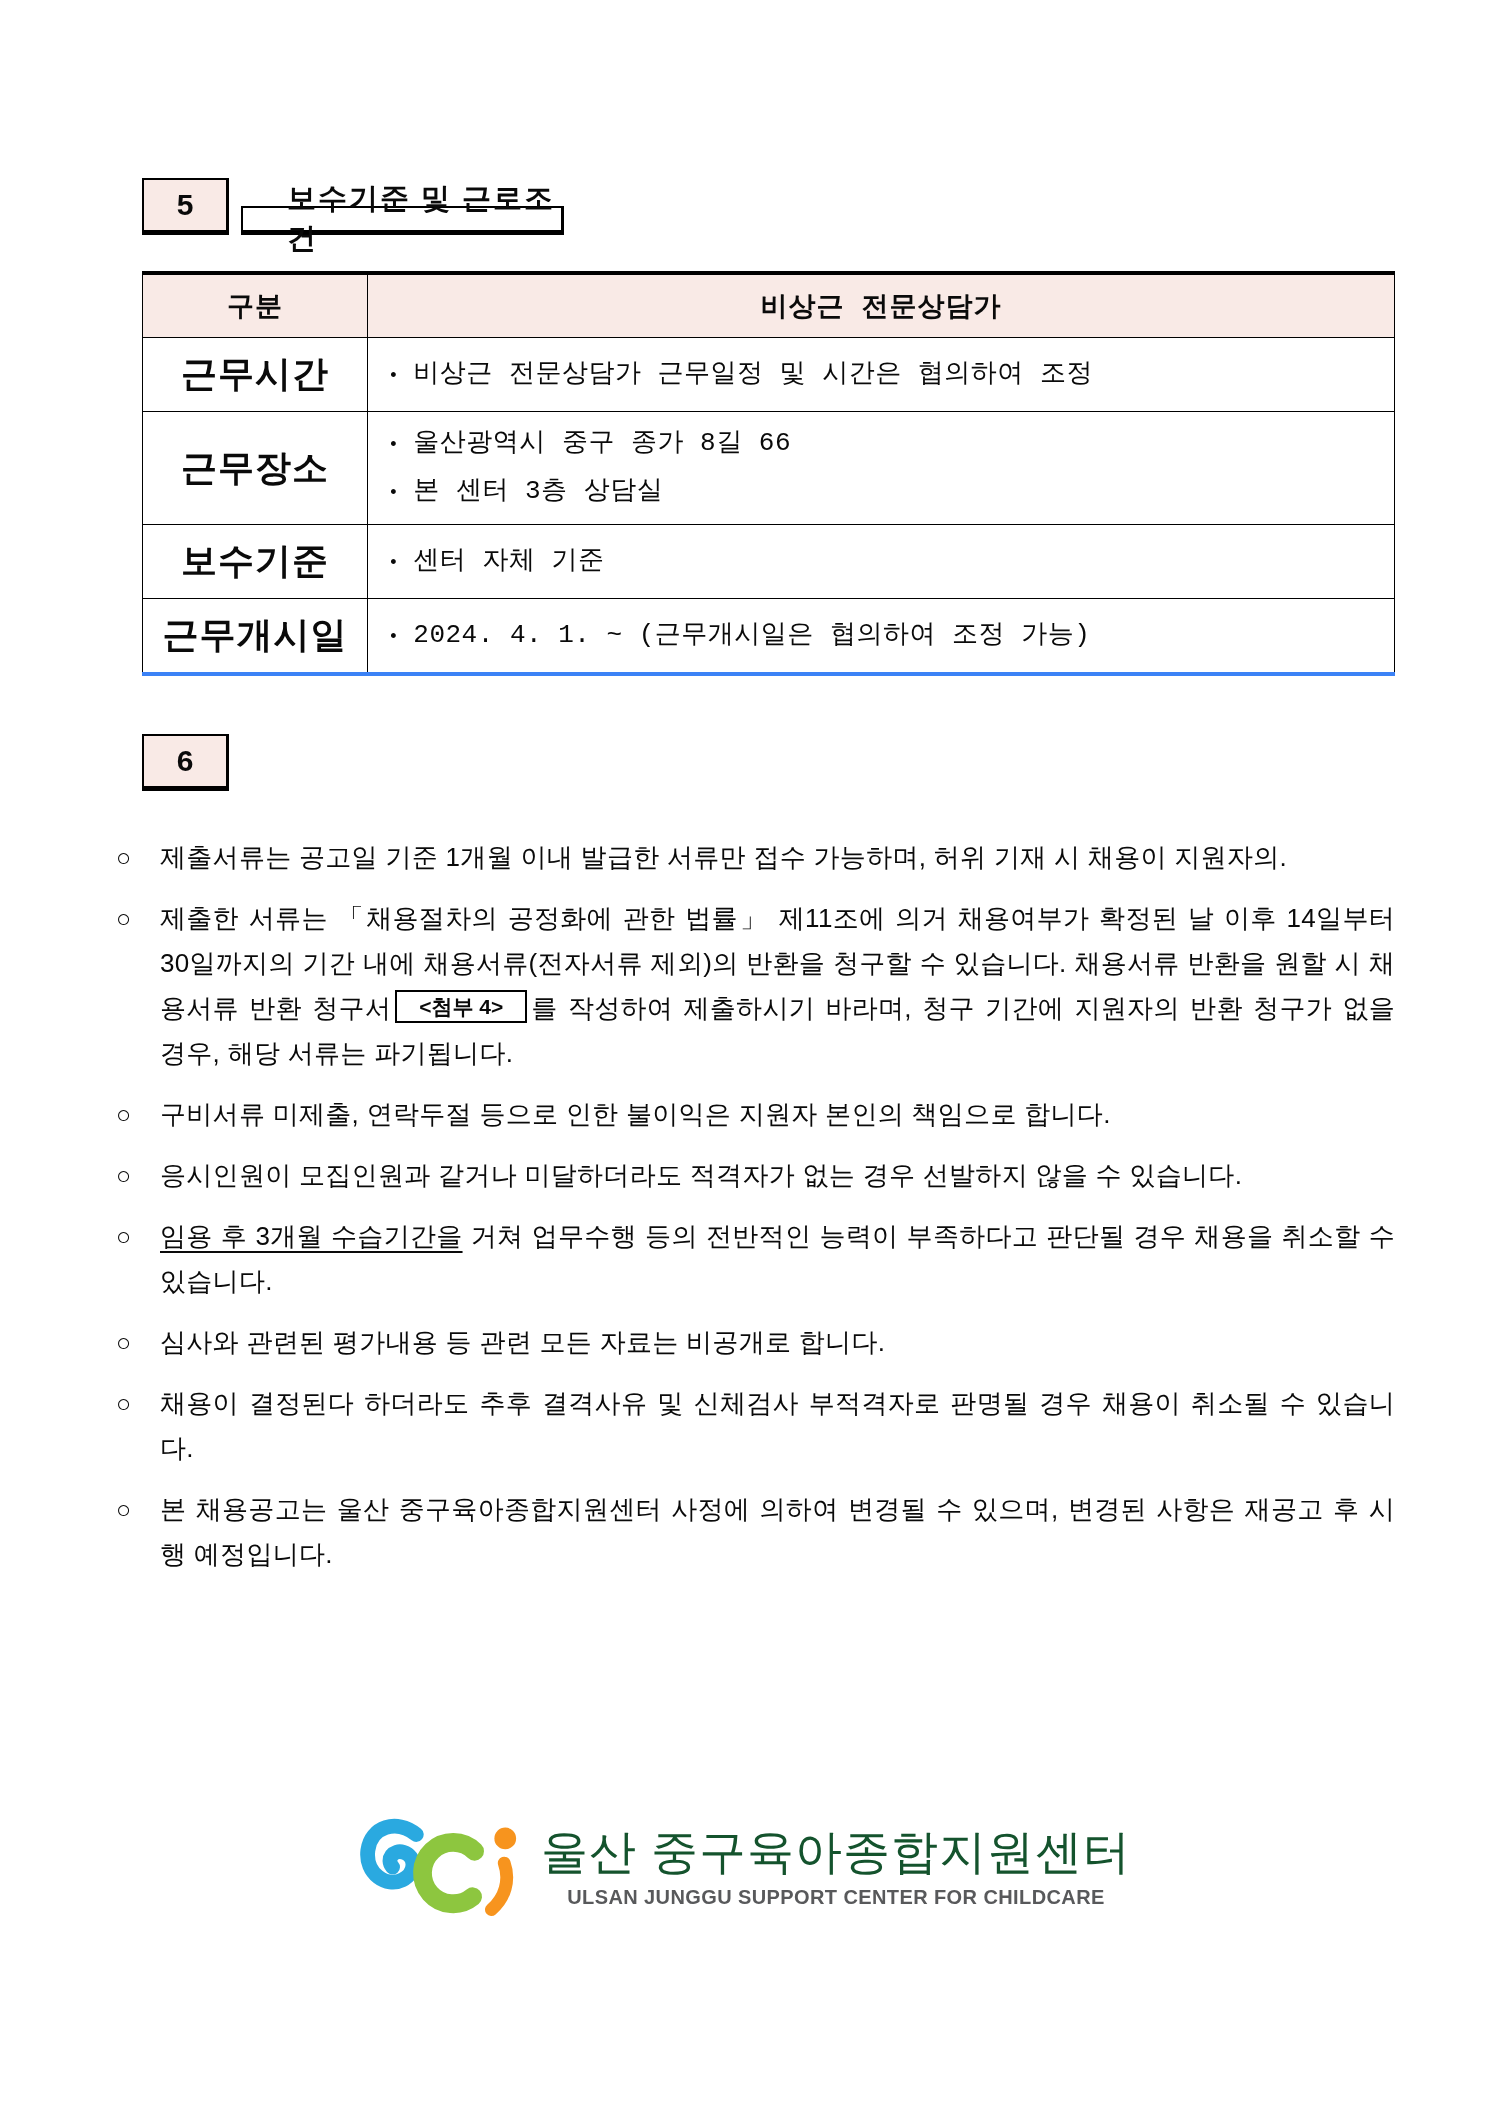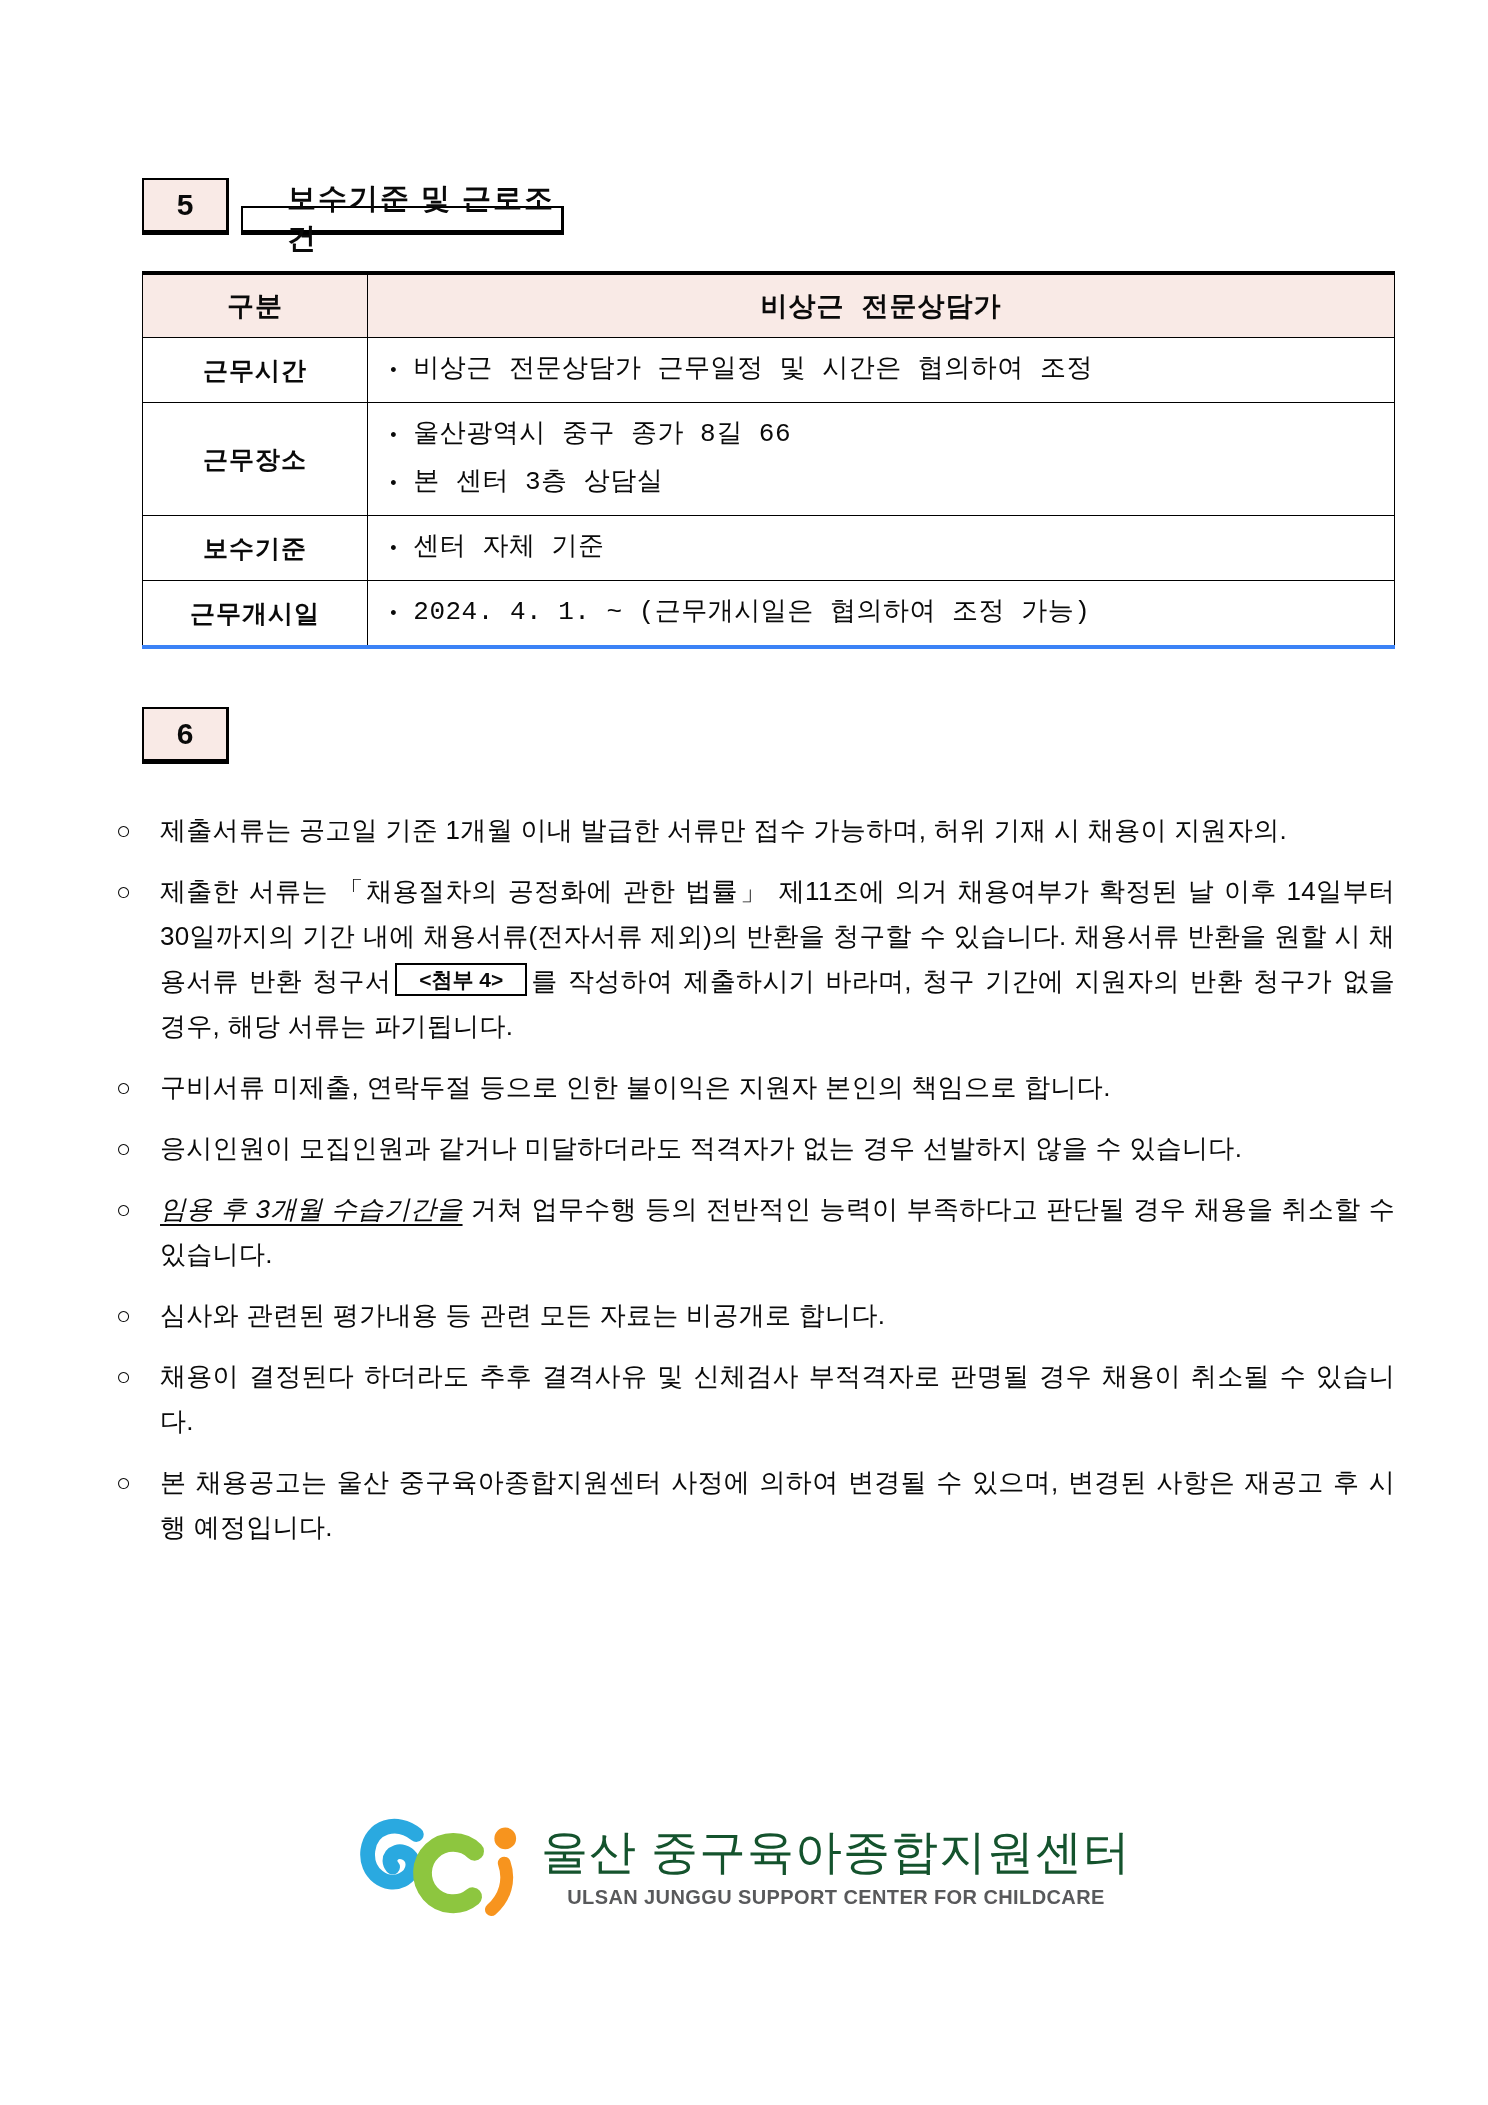--- a/index.html
+++ b/index.html
@@ -36,38 +36,38 @@
     border-top:4px solid #000; border-bottom:4px solid #3b82f6;
     margin-bottom:58px;
     font-family:Liberation Mono, monospace;
   }
   table.cond th, table.cond td { border:1px solid #000; }
   table.cond thead th {
     background:#f9eae6; font-size:27px; font-weight:bold;
     padding:13px 0; letter-spacing:1px;
   }
   table.cond tbody th {
-    width:224px; font-size:25px; font-weight:bold;
+    width:224px; font-size:36px; font-weight:bold;
     text-align:center; padding:12px 0; letter-spacing:1px;
   }
   table.cond td { font-size:26px; padding:8px 12px 8px 20px; }
   .cell-line { display:flex; align-items:baseline; gap:14px; line-height:46px; letter-spacing:0.5px; }
   .cell-line .dot { font-size:18px; flex:0 0 auto; }
 
   
   ul.bullet-list { list-style:none; margin:44px 0 0 -26px; padding:0; }
   li.bullet { display:flex; gap:12px; font-size:26px; line-height:45px; margin-bottom:16px; }
   li.bullet .marker { flex:0 0 32px; text-align:left; font-size:25px; }
   li.bullet .text { flex:1; text-align:justify; letter-spacing:0.3px; }
   .attach {
     display:inline-block; border:2px solid #000;
     font-size:21px; font-weight:bold; line-height:29px;
     padding:0 22px; margin:0 4px; vertical-align:3px; letter-spacing:0;
   }
-  .ul-part { text-decoration:underline; text-underline-offset:6px;font-style:italic; }
+  .ul-part { text-decoration:underline; text-underline-offset:6px; }
 
   
   .footer {
     position:absolute; left:0; top:1818px; width:1488px;
     display:flex; justify-content:center; align-items:flex-start; gap:16px;
   }
   .logo-mark { width:168px; height:112px; flex:0 0 auto; }
   .logo-text { padding-top:8px; }
   .logo-ko { font-size:47px; color:#14532d; font-weight:500; letter-spacing:1px; line-height:1.1; }
   .logo-en { font-size:20px; color:#58595b; font-weight:bold; letter-spacing:0.4px; margin-top:8px; text-align:center; }

